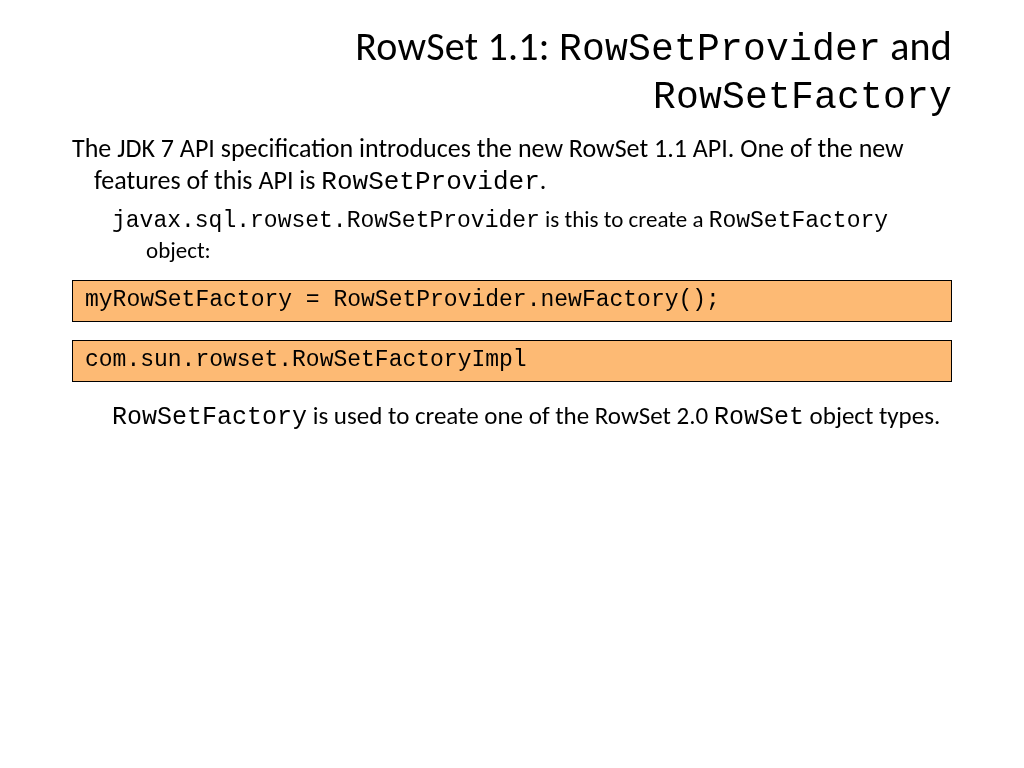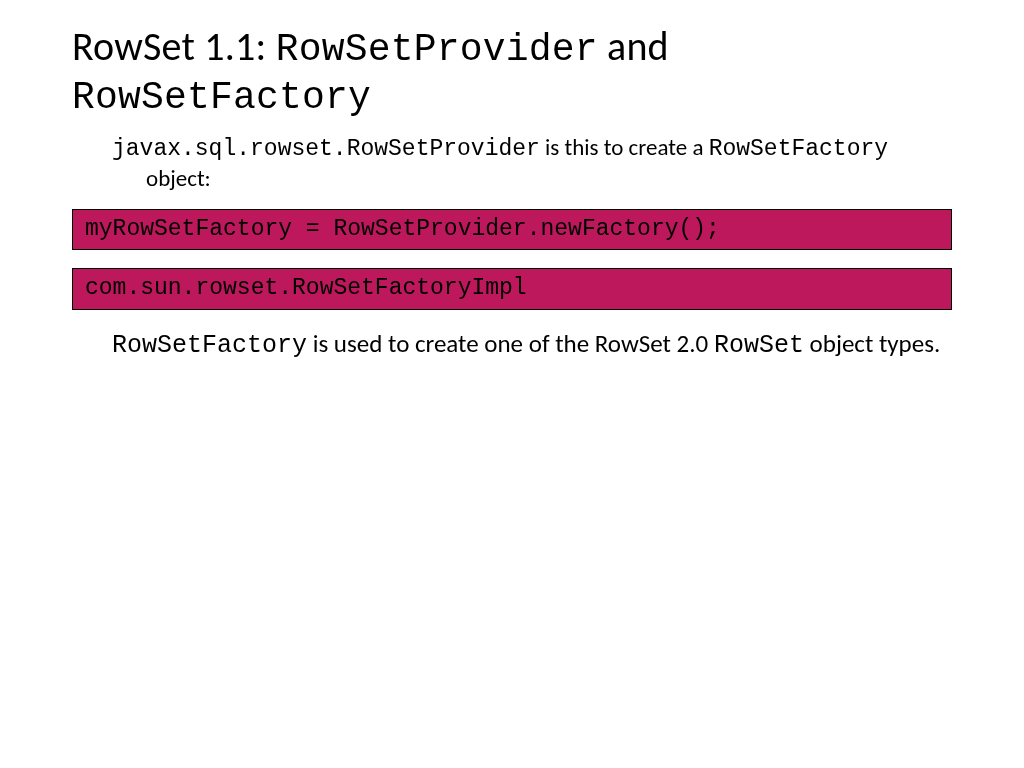--- a/index.html
+++ b/index.html
@@ -12,21 +12,21 @@
     color: #000000;
   }
   .slide {
     box-sizing: border-box;
     padding: 24px 72px 24px 72px;
   }
   .title {
     font-family: "Calibri Light", Calibri, "Segoe UI", Arial, sans-serif;
     font-size: 40px;
     font-weight: 400;
-    text-align: left;
+    text-align: right;
     line-height: 1.15;
     margin: 0 0 14px 0;
     letter-spacing: 0.2px;
   }
   .title .mono {
     font-family: "Courier New", Courier, monospace;
     font-size: 38px;
   }
   .body-text {
     font-size: 26px;
@@ -46,21 +46,21 @@
     padding-left: 74px;
     text-indent: -34px;
     font-family: Calibri, "Segoe UI", Arial, sans-serif;
   }
   .sub-text .mono {
     font-family: "Courier New", Courier, monospace;
     font-size: 23px;
     margin-top: 40px;
   }
   .code-box {
-    background: #be185d;
+    background: #fdba74;
     border: 1.5px solid #000000;
     padding: 6px 12px;
     font-family: "Courier New", Courier, monospace;
     font-size: 23px;
     margin: 6px 0 18px 0;
     line-height: 1.2;
   }
   .mid-text {
     font-size: 25px;
     line-height: 1.25;
@@ -85,20 +85,23 @@
 </style>
 </head>
 <body>
 
 <div class="slide">
 
   <h1 class="title">
     <span>RowSet 1.1: </span><span class="mono">RowSetProvider</span><span> and </span><span class="mono">RowSetFactory</span>
   </h1>
 
+  <p class="body-text">
+    <span>The JDK 7 API specification introduces the new RowSet 1.1 API. One of the new features of this API is </span><span class="mono">RowSetProvider</span><span>.</span>
+  </p>
 
   <p class="sub-text">
     <span class="mono">javax.sql.rowset.RowSetProvider</span><span> is this to create a </span><span class="mono">RowSetFactory</span><span> object:</span>
   </p>
 
   <div class="code-box">myRowSetFactory = RowSetProvider.newFactory();</div>
 
 
   <div class="code-box">com.sun.rowset.RowSetFactoryImpl</div>
 

